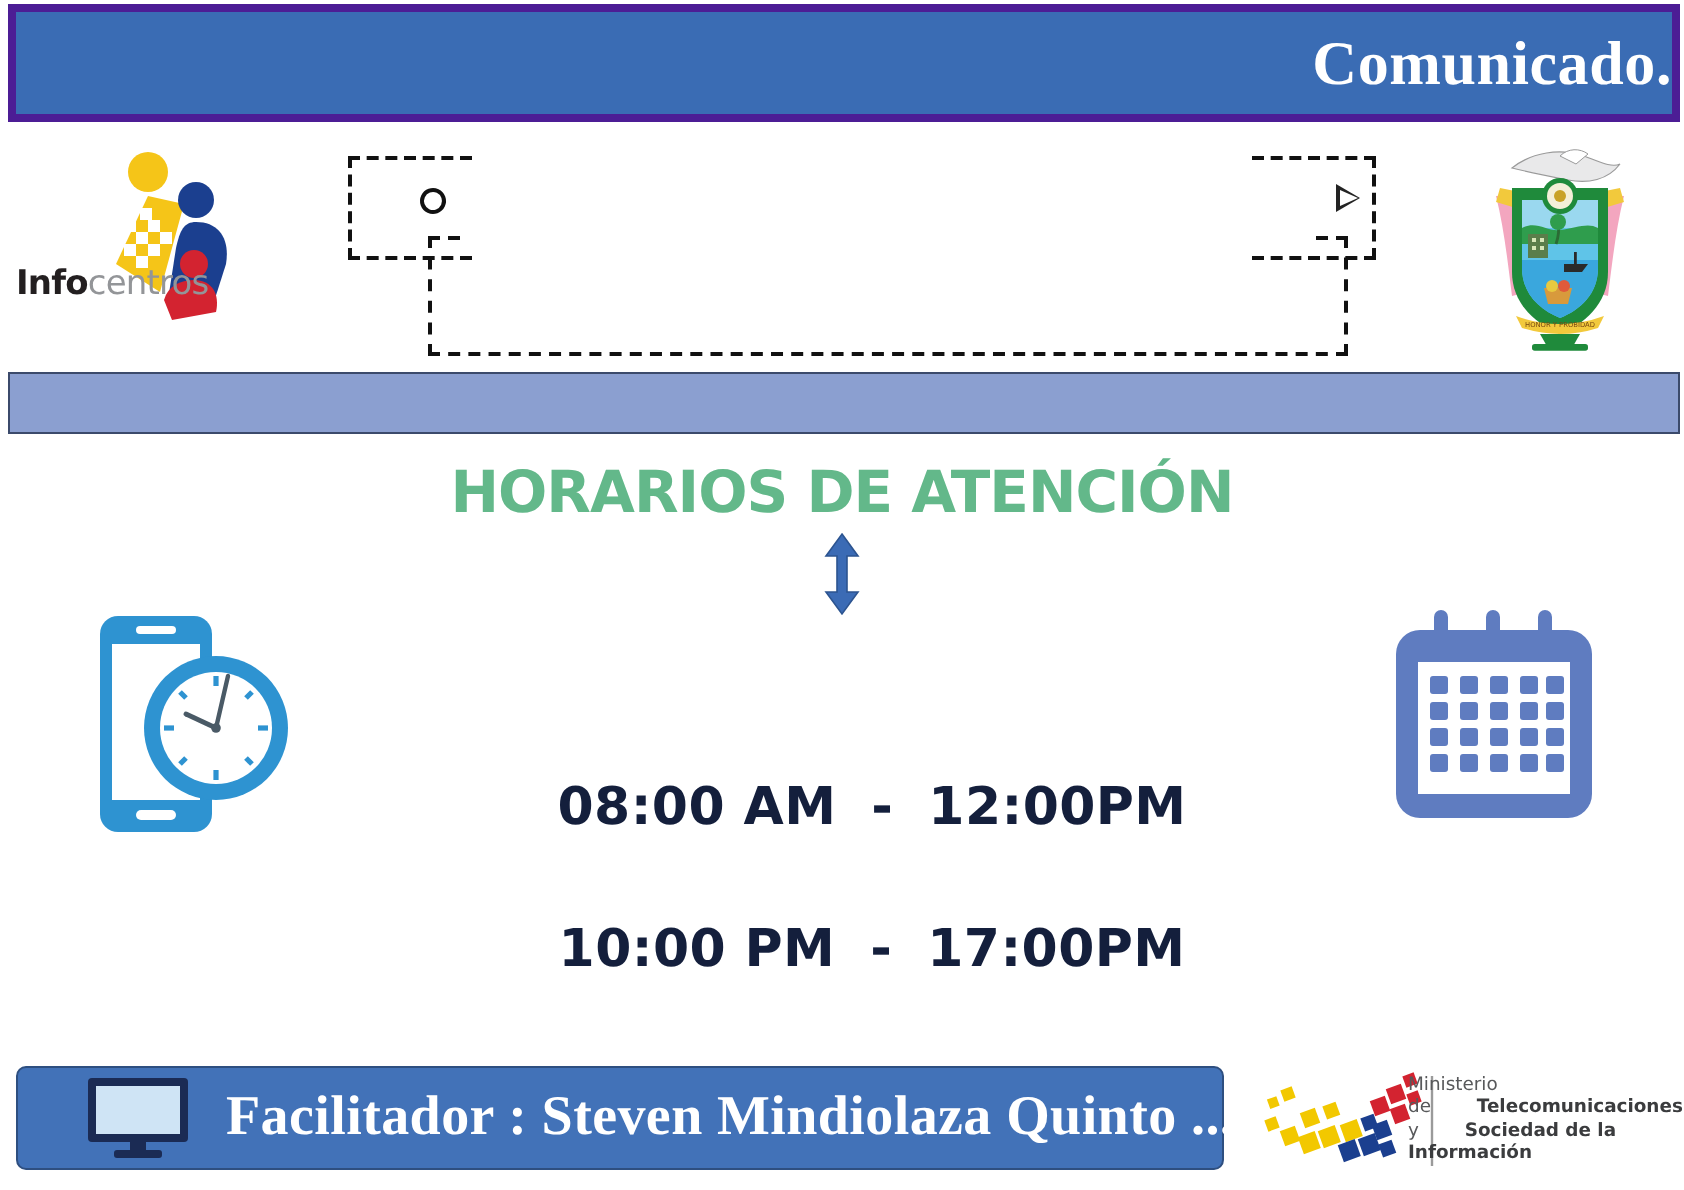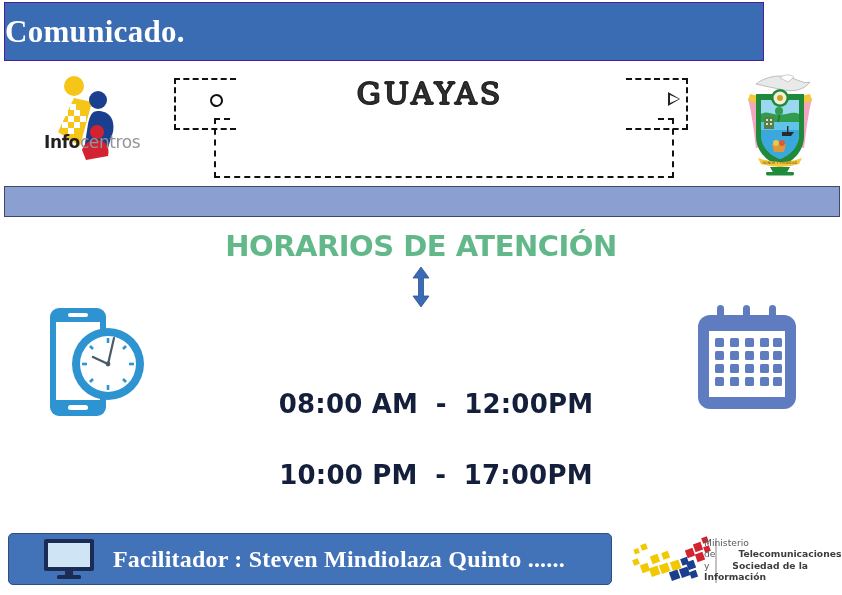--- a/index.html
+++ b/index.html
@@ -16,28 +16,28 @@
     height: 595px;
     background: #ffffff;
     overflow: hidden;
   }
 
   
   .top-banner {
     position: absolute;
     left: 4px;
     top: 2px;
-    width: 760px;
+    width: 836px;
     height: 59px;
     background: #3a6cb4;
-    border: 1px solid #4c1d95;
+    border: 4px solid #4c1d95;
     box-sizing: border-box;
     display: flex;
     align-items: center;
-    justify-content: flex-start;
+    justify-content: flex-end;
   }
   .top-banner-title {
     color: #ffffff;
     font-family: "Liberation Serif", serif;
     font-weight: bold;
     font-size: 31px;
     letter-spacing: 0.3px;
   }
 
   
@@ -59,21 +59,20 @@
   }
   .infocentros-wordmark {
     position: absolute;
     left: 8px;
     top: 70px;
     width: 140px;
     font-family: "DejaVu Sans", sans-serif;
     font-size: 17px;
     letter-spacing: -0.4px;
     white-space: nowrap;
-    margin-left: 36px;
   }
   .wm-info { color: #231f20; font-weight: bold; }
   .wm-centros { color: #939598; font-weight: normal; }
 
   
   .title-block {
     position: absolute;
     left: 170px;
     top: 4px;
     width: 520px;
@@ -258,21 +257,21 @@
     margin-left: 34px;
     width: 52px;
     height: 42px;
     flex: 0 0 auto;
   }
   .facilitator-text {
     margin-left: 18px;
     color: #ffffff;
     font-family: "Liberation Serif", serif;
     font-weight: bold;
-    font-size: 24px;
+    font-size: 28px;
     letter-spacing: 0.2px;
     white-space: nowrap;
     text-align: right;
   }
   .mintel-logo {
     position: absolute;
     left: 624px;
     top: 18px;
     width: 210px;
     height: 52px;
@@ -331,21 +330,20 @@
 
     <div class="title-block">
       <div class="dash-frame df-tl"></div>
       <div class="dash-frame df-tr"></div>
       <div class="dash-frame df-main"></div>
       <div class="dash-frame df-main-top-l"></div>
       <div class="dash-frame df-main-top-r"></div>
       <div class="marker-dot"></div>
       <div class="marker-tri"></div>
       <div class="outline-title">
-        <span class="line2">GUAYAS</span>
       </div>
     </div>
 
     <svg class="coat-of-arms" viewBox="0 0 92 106">
 
       <path d="M22 14 C32 6 46 4 58 8 C66 11 72 14 76 12 C70 20 60 22 50 20 C40 18 30 16 22 14 Z" fill="#e9e9ea" stroke="#9a9a9a" stroke-width="0.6"></path>
       <path d="M46 8 C50 4 56 4 60 7 L54 12 Z" fill="#ffffff" stroke="#9a9a9a" stroke-width="0.5"></path>
 
       <path d="M14 28 C18 44 20 62 22 78 L30 76 C28 58 26 42 24 28 Z" fill="#f3a6bf"></path>
       <path d="M78 28 C74 44 72 62 70 78 L62 76 C64 58 66 42 68 28 Z" fill="#f3a6bf"></path>

